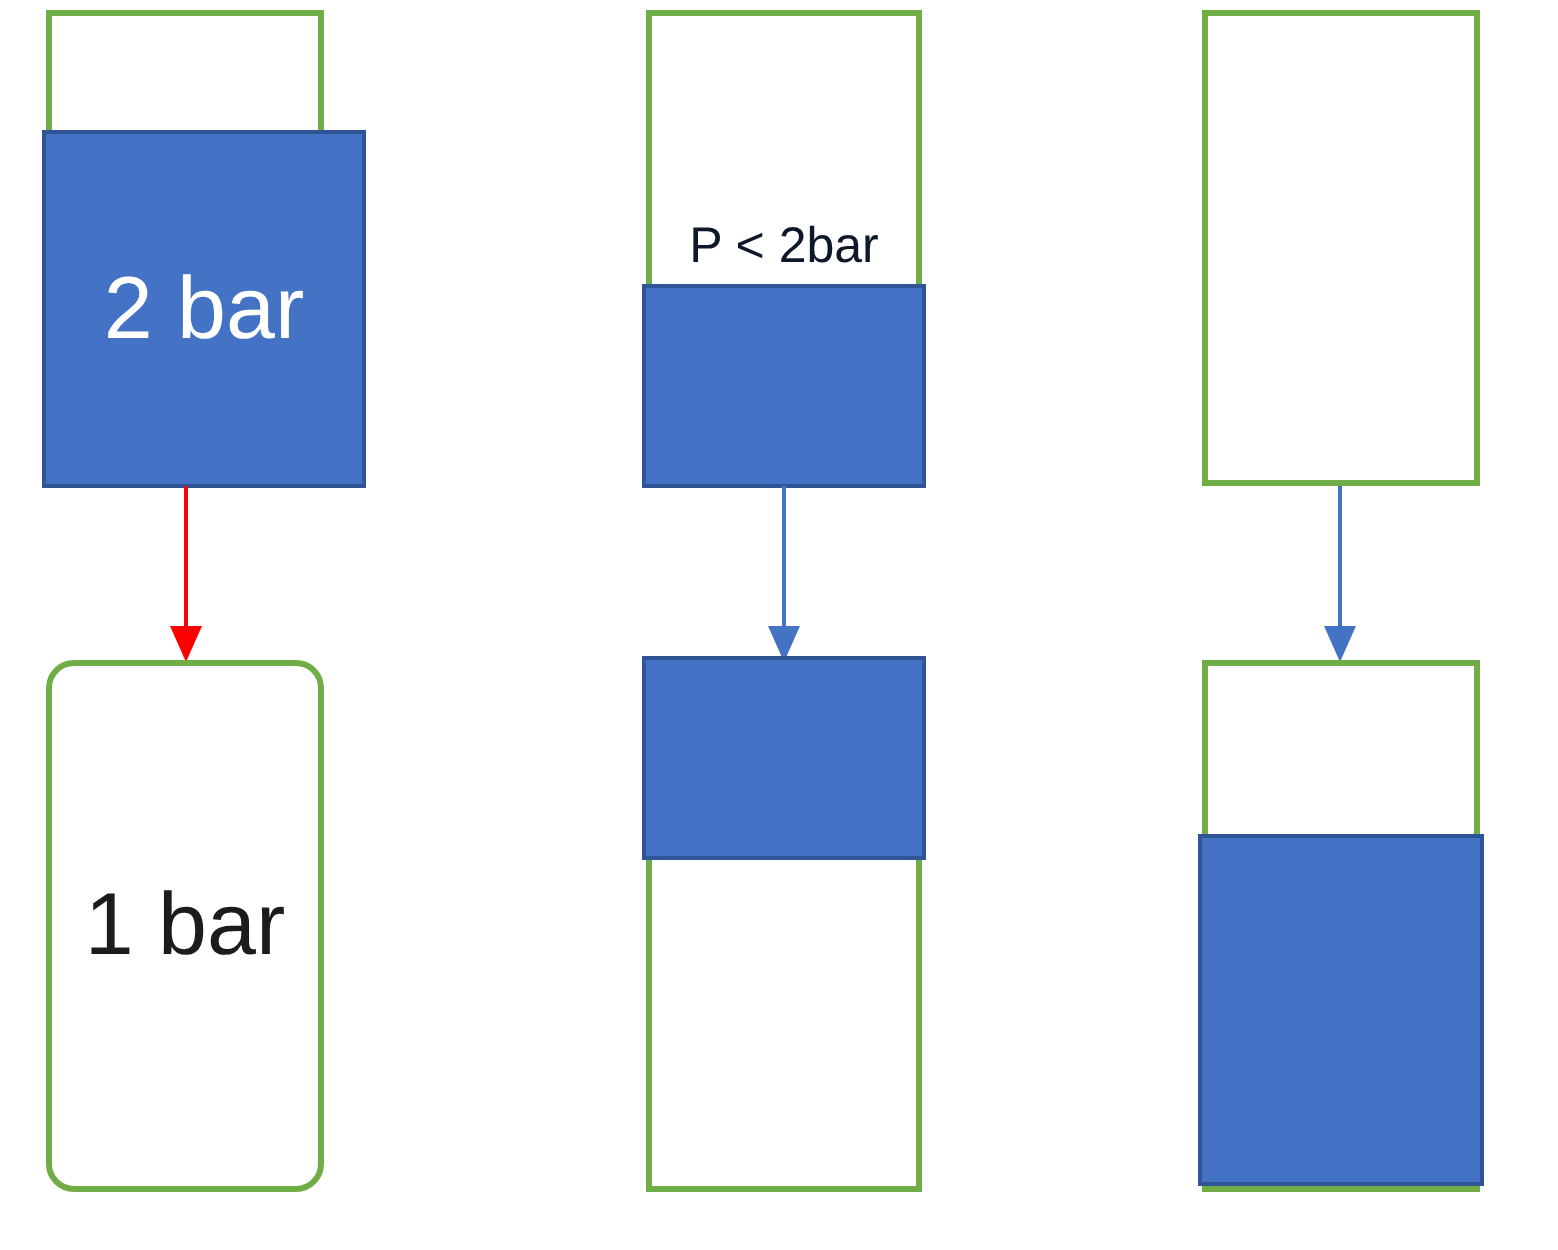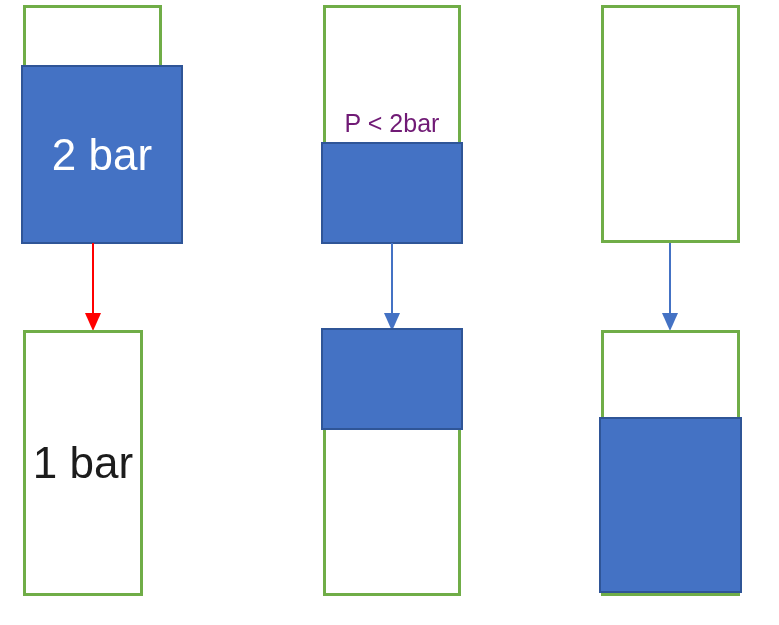--- a/index.html
+++ b/index.html
@@ -13,30 +13,30 @@
     display:flex; align-items:center; justify-content:center;
   }
   .fill {
     position:absolute; box-sizing:border-box;
     background:#4472C4; border:2px solid #2F5597;
     display:flex; align-items:center; justify-content:center;
   }
   .label-big   { font-size:44px; color:#1c1c1c; line-height:1; white-space:nowrap; }
   .label-light { color:#ffffff; }
   .label-small {
-    position:absolute; font-size:25px; color:#701a75; line-height:34px;
+    position:absolute; font-size:25px; color:#0f172a; line-height:34px;
     text-align:center; white-space:nowrap;
   }
   .arrow { position:absolute; width:20px; height:88px; }
 
   
   #tank-top-1    { left:23px;  top:5px;   width:139px; height:238px; }
   #fill-top-1    { left:21px;  top:65px;  width:162px; height:179px; }
   #arrow-1       { left:83px;  top:243px; }
-  #tank-bottom-1 { left:23px;  top:330px; width:120px; height:266px; }
+  #tank-bottom-1 { left:23px;  top:330px; width:139px; height:266px;border-radius:14px; }
 
   
   #tank-top-2    { left:323px; top:5px;   width:138px; height:238px; }
   #label-top-2   { left:323px; top:106px; width:138px; }
   #fill-top-2    { left:321px; top:142px; width:142px; height:102px; }
   #arrow-2       { left:382px; top:243px; }
   #tank-bottom-2 { left:323px; top:330px; width:138px; height:266px; }
   #fill-bottom-2 { left:321px; top:328px; width:142px; height:102px; }
   #label-bottom-2{ left:323px; top:445px; width:138px; }
 

